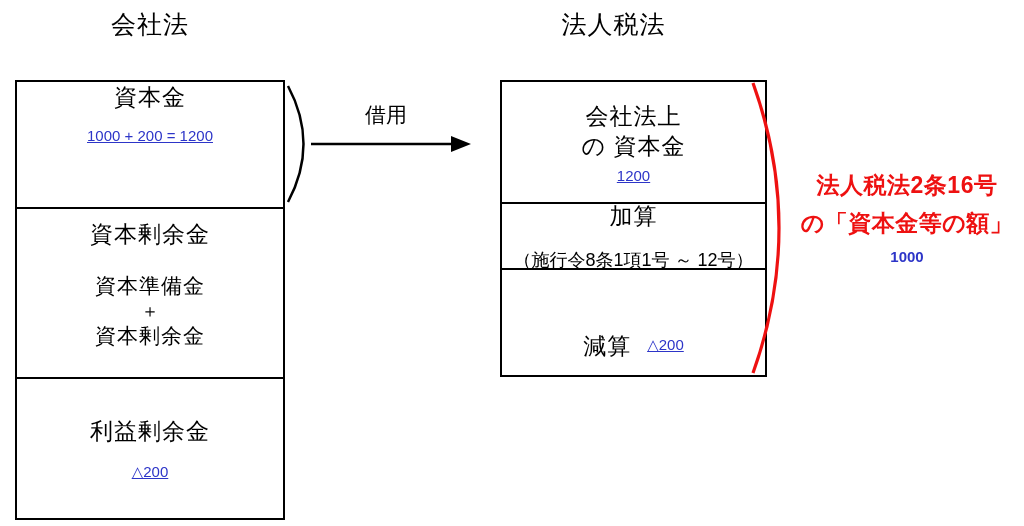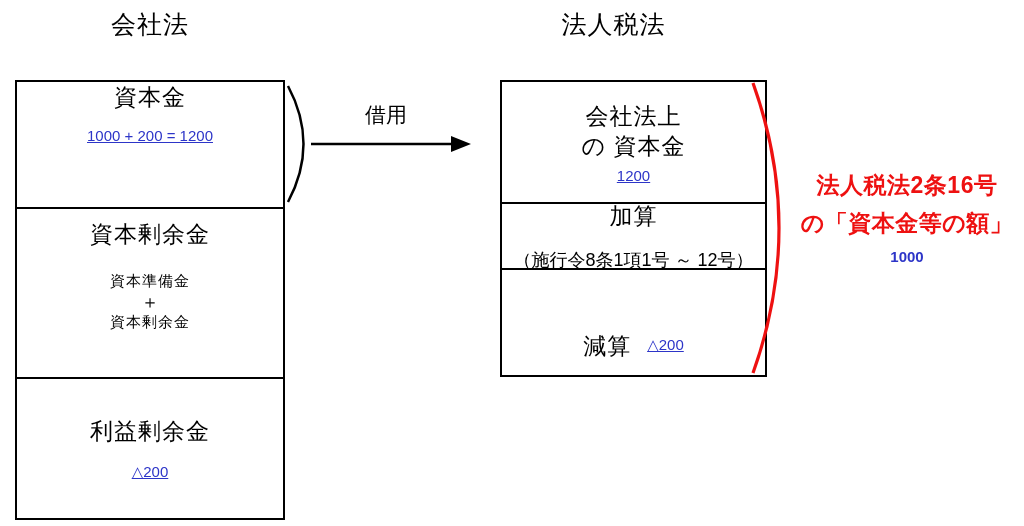--- a/index.html
+++ b/index.html
@@ -19,21 +19,21 @@
   .box{
     position:absolute;border:2px solid var(--black);background:#fff;
     box-sizing:border-box;display:flex;flex-direction:column;
   }
   .cell{
     display:flex;flex-direction:column;align-items:center;justify-content:center;
     box-sizing:border-box;text-align:center;
   }
   .cell + .cell{border-top:2px solid var(--black);}
   .lbl{font-size:23px;letter-spacing:1px;}
-  .lbl-md{font-size:15px;letter-spacing:1px;}
+  .lbl-md{font-size:21px;letter-spacing:1px;}
   .plus{font-size:18px;line-height:22px;}
   .blue{color:var(--blue);}
   .val{font-size:15px;text-decoration:underline;}
   .note{font-size:18px;margin-top:16px;letter-spacing:0;}
   .row{display:flex;flex-direction:row;align-items:center;margin-top:48px;}
   .arrow-label{
     position:absolute;left:350px;top:101px;width:72px;text-align:center;font-size:21px;
   }
   .annotation{
     position:absolute;left:793px;top:166px;width:228px;text-align:center;font-weight:bold;

